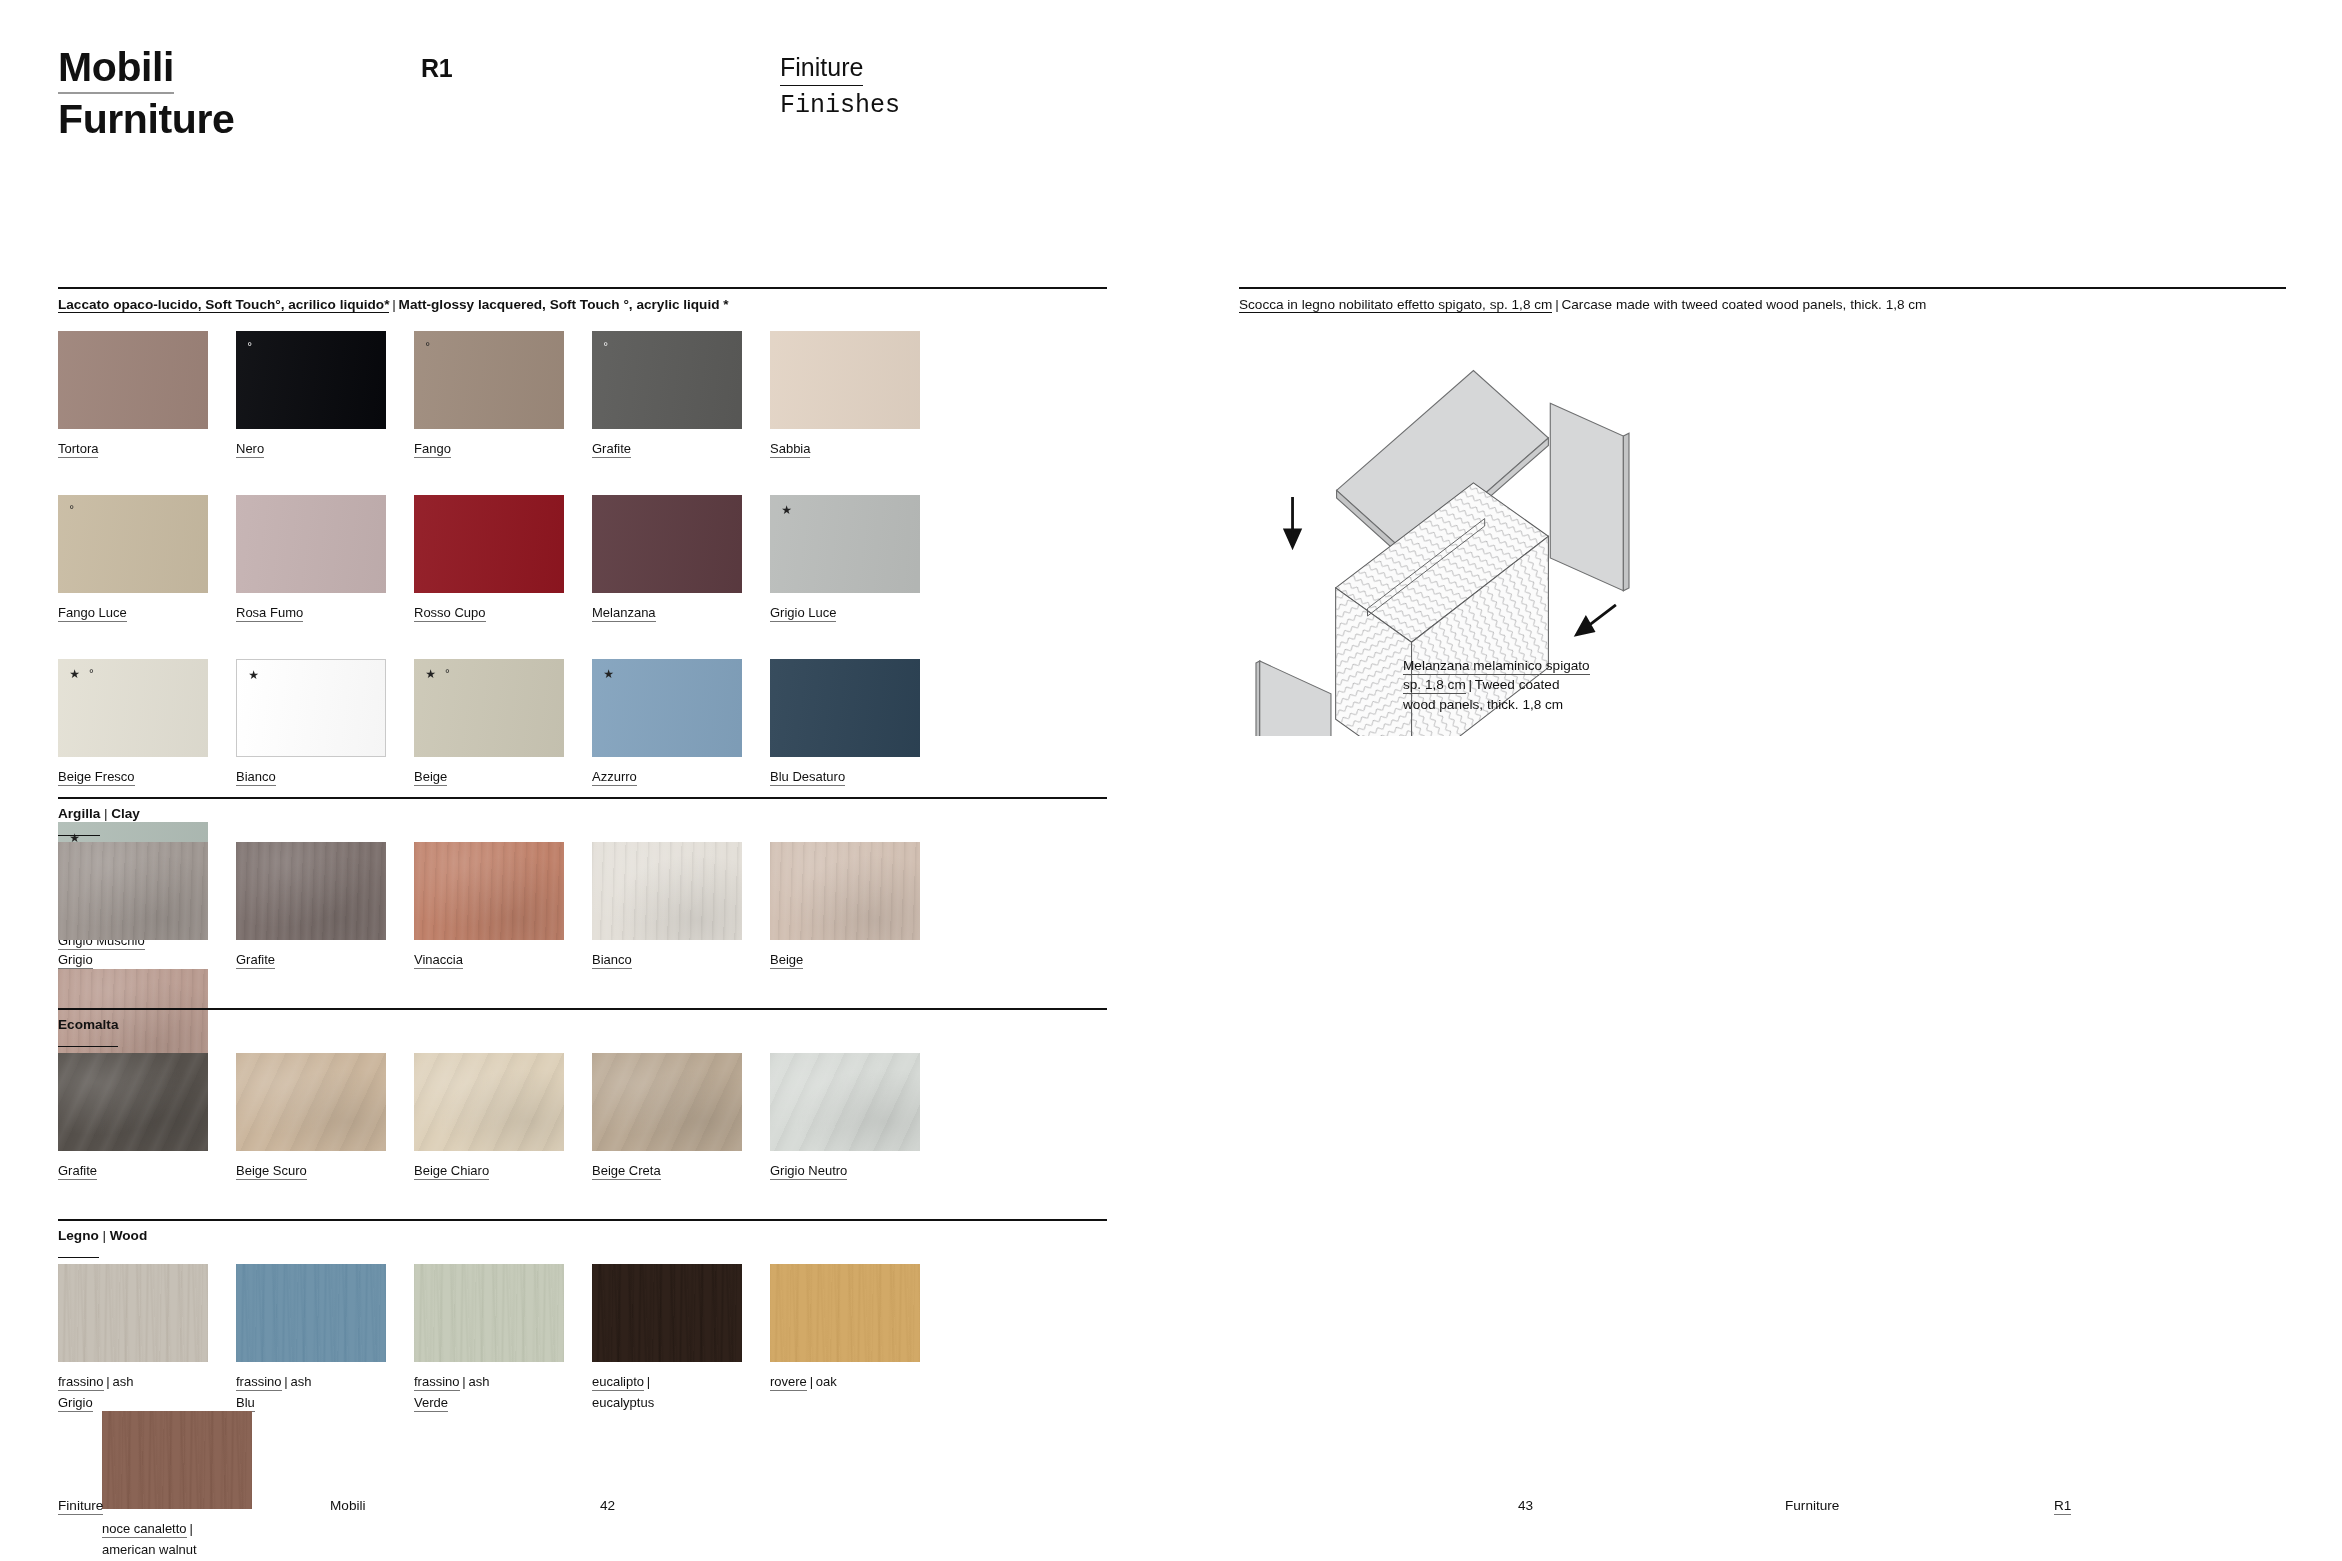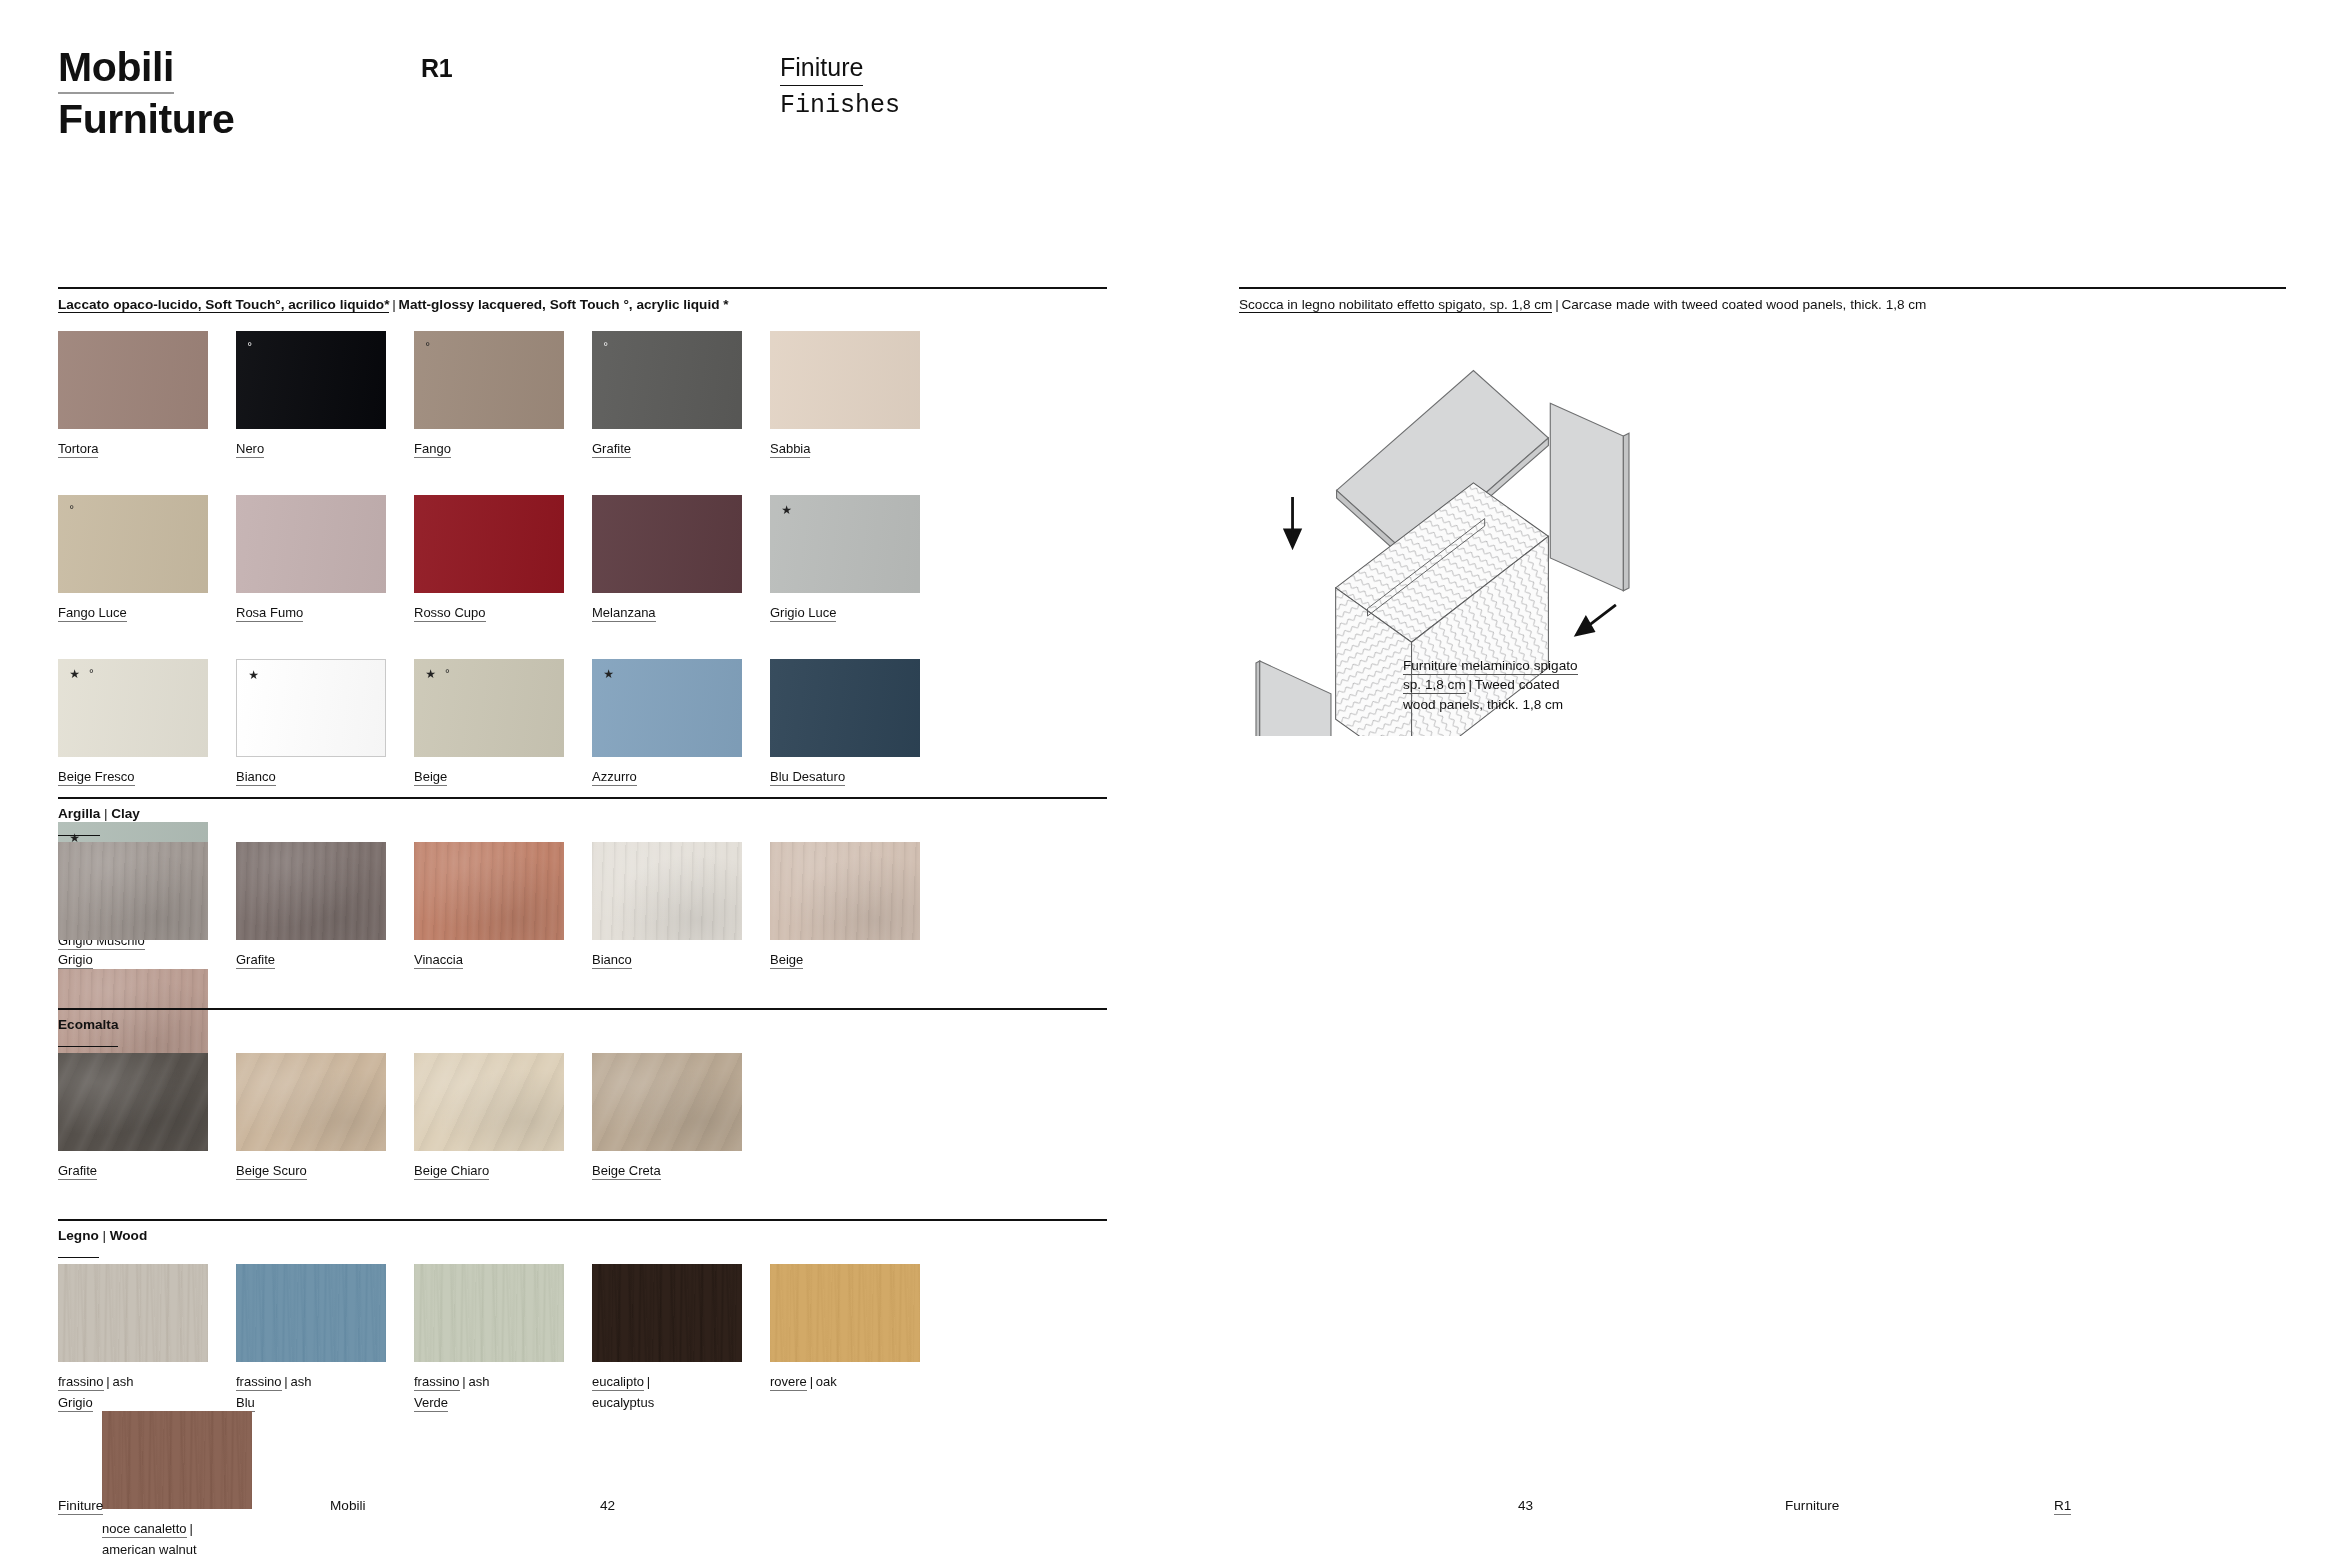--- a/index.html
+++ b/index.html
@@ -249,20 +249,24 @@
             <div class="swatch" style="background: radial-gradient(at 25% 30%, rgba(255, 255, 255, 0.16), rgba(0, 0, 0, 0) 55%), radial-gradient(at 75% 70%, rgba(0, 0, 0, 0.09), rgba(0, 0, 0, 0) 55%), repeating-linear-gradient(115deg, rgba(0, 0, 0, 0.035) 0px, rgba(0, 0, 0, 0) 8.4px, rgba(255, 255, 255, 0.05) 15px, rgba(0, 0, 0, 0) 22.5px), rgb(203, 182, 157);"></div>
             <div class="cap"><span class="u">Beige Scuro</span></div>
           </div>
           <div class="cell">
             <div class="swatch" style="background: radial-gradient(at 25% 30%, rgba(255, 255, 255, 0.16), rgba(0, 0, 0, 0) 55%), radial-gradient(at 75% 70%, rgba(0, 0, 0, 0.09), rgba(0, 0, 0, 0) 55%), repeating-linear-gradient(115deg, rgba(0, 0, 0, 0.035) 0px, rgba(0, 0, 0, 0) 8.4px, rgba(255, 255, 255, 0.05) 15px, rgba(0, 0, 0, 0) 22.5px), rgb(221, 208, 185);"></div>
             <div class="cap"><span class="u">Beige Chiaro</span></div>
           </div>
           <div class="cell">
             <div class="swatch" style="background: radial-gradient(at 25% 30%, rgba(255, 255, 255, 0.16), rgba(0, 0, 0, 0) 55%), radial-gradient(at 75% 70%, rgba(0, 0, 0, 0.09), rgba(0, 0, 0, 0) 55%), repeating-linear-gradient(115deg, rgba(0, 0, 0, 0.035) 0px, rgba(0, 0, 0, 0) 8.4px, rgba(255, 255, 255, 0.05) 15px, rgba(0, 0, 0, 0) 22.5px), rgb(185, 168, 147);"></div>
             <div class="cap"><span class="u">Beige Creta</span></div>
+          </div>
+          <div class="cell">
+            <div class="swatch" style="background: radial-gradient(at 25% 30%, rgba(255, 255, 255, 0.16), rgba(0, 0, 0, 0) 55%), radial-gradient(at 75% 70%, rgba(0, 0, 0, 0.09), rgba(0, 0, 0, 0) 55%), repeating-linear-gradient(115deg, rgba(0, 0, 0, 0.035) 0px, rgba(0, 0, 0, 0) 8.4px, rgba(255, 255, 255, 0.05) 15px, rgba(0, 0, 0, 0) 22.5px), rgb(214, 218, 214);"></div>
+            <div class="cap"><span class="u">Grigio Neutro</span></div>
           </div>
         </div>
     </div>
 
     <div style="position:absolute; top:1219px; width:1049px;">
       <div class="rule"></div>
       <div class="sub-caption">
         <span class="it">Legno</span><span class="sep">|</span><span>Wood</span>
       </div>
       <div class="grid" id="grid-wood" style="margin-top:21.5px;">
@@ -354,21 +358,21 @@
         <path d="M57,175 L57,218 M57,228 L49,210 L65,210 Z" stroke="#111" stroke-width="3" fill="#111"></path>
 
         <path d="M402,290 L368,316 M360,322 L370,304 L378,318 Z" stroke="#111" stroke-width="3" fill="#111"></path>
 
         <path d="M92,500 L124,474 M132,468 L122,486 L114,472 Z" stroke="#111" stroke-width="3" fill="#111"></path>
       </g>
     </svg>
   </div>
 
   <div class="diag-cap">
-    <div><span class="u">Furniture melaminico spigato</span></div>
+    <div><span class="u">Melanzana melaminico spigato</span></div>
     <div><span class="u">sp. 1,8 cm</span><span class="sep">|</span><span>Tweed coated</span></div>
     <div><span>wood panels, thick. 1,8 cm</span></div>
   </div>
 
   <div class="footer f-left-a"><span class="u">Finiture</span></div>
   <div class="footer f-left-b">Mobili</div>
   <div class="footer f-left-c">42</div>
   <div class="footer f-right-a">43</div>
   <div class="footer f-right-b">Furniture</div>
   <div class="footer f-right-c"><span class="u">R1</span></div>

